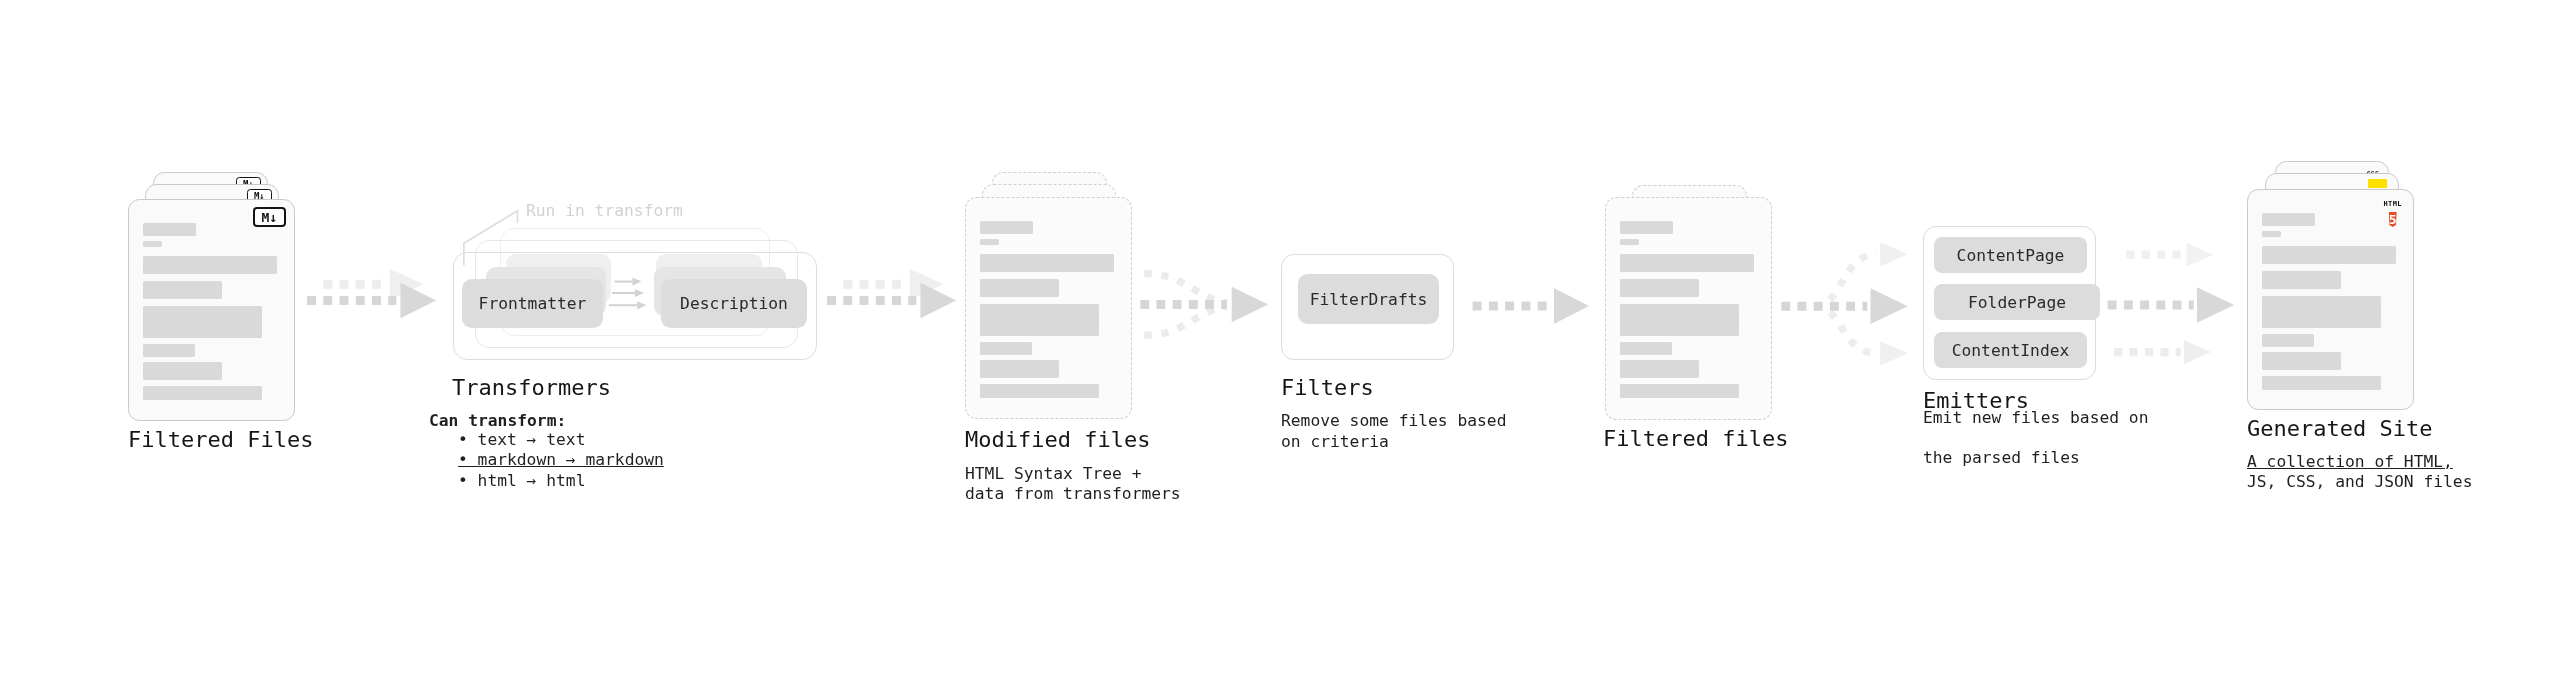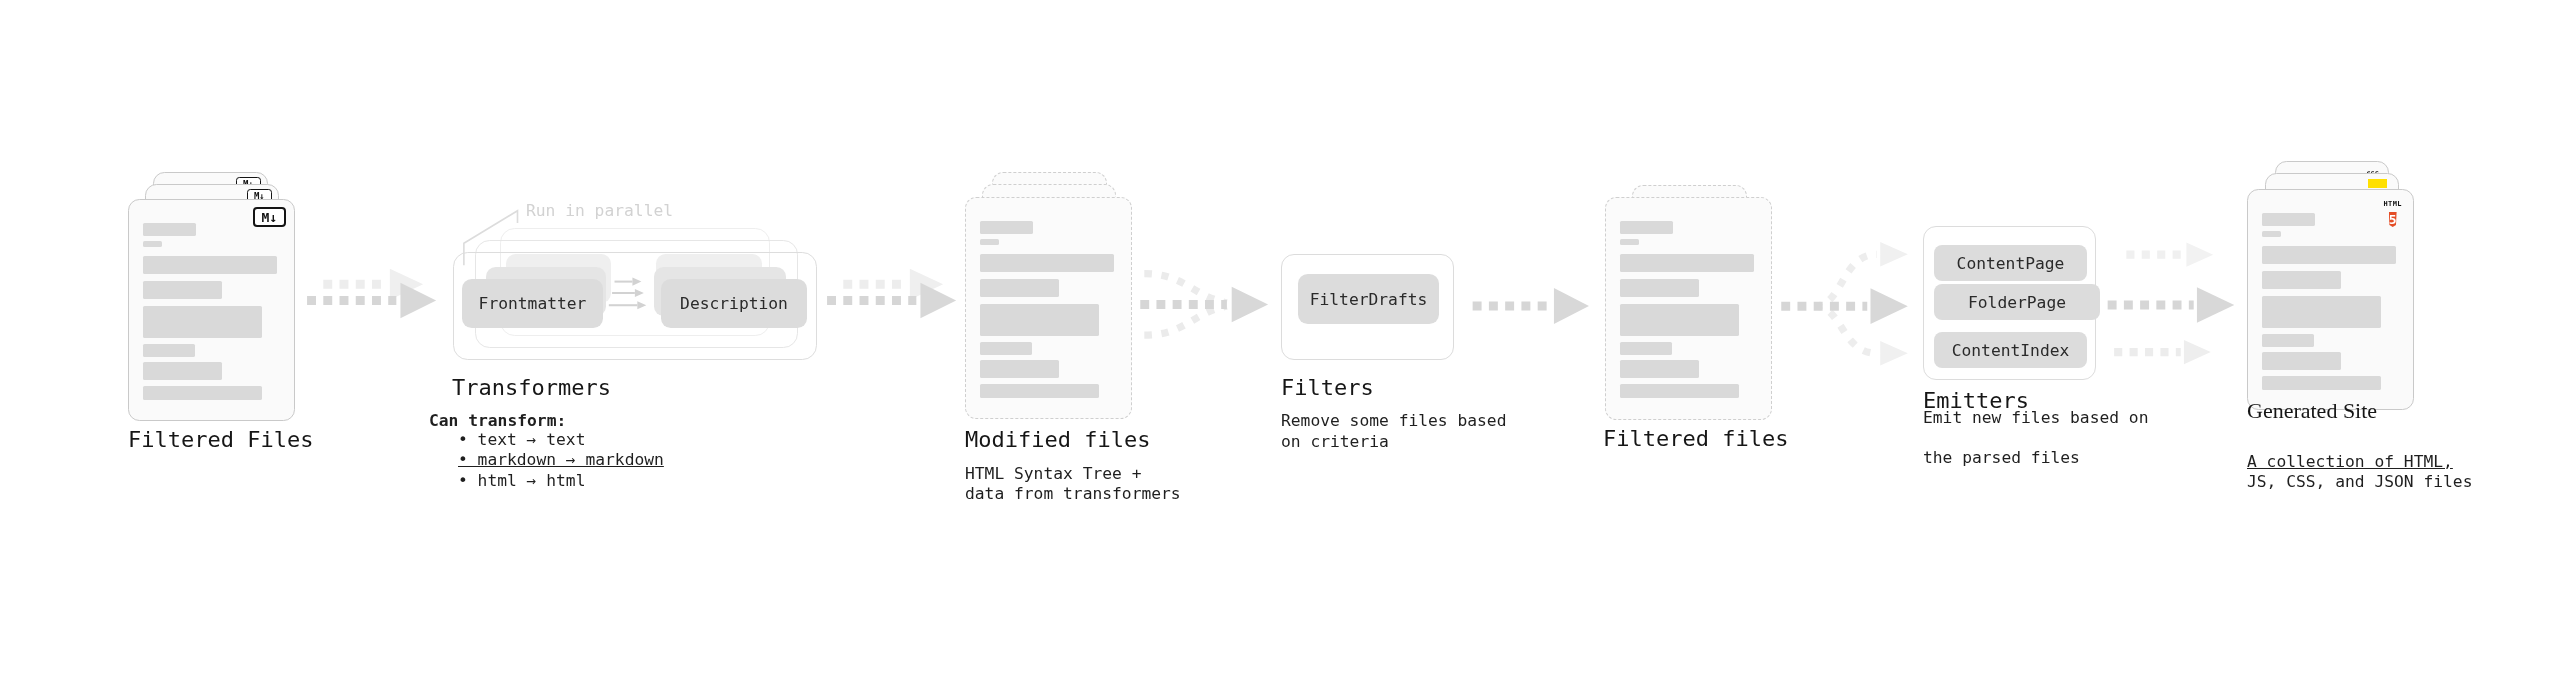--- a/index.html
+++ b/index.html
@@ -75,21 +75,21 @@
   <polygon points="120,18 120,62 164,40" fill="#d8d8d8"></polygon>
 </svg>
 
 <div class="tbox back" style="left:500px;top:228px;width:270px;height:108px;"></div>
 <div class="tbox mid" style="left:475px;top:240px;width:323px;height:108px;"></div>
 <div class="tbox" style="left:453px;top:252px;width:364px;height:108px;"></div>
 
 <svg style="left:459px;top:205px;" width="65" height="65" viewBox="0 0 80 80">
   <polyline points="6,74 6,47 72,7 72,22" fill="none" stroke="#dcdcdc" stroke-width="2"></polyline>
 </svg>
-<div class="annotation" style="left:526px;top:201px;">Run in parallel</div>
+<div class="annotation" style="left:526px;top:201px;">Run in transform</div>
 
 <div class="chip g2" style="left:506px;top:254px;width:105px;height:49px;"></div>
 <div class="chip g2" style="left:656px;top:254px;width:106px;height:49px;"></div>
 <div class="chip g1" style="left:486px;top:267px;width:120px;height:49px;"></div>
 <div class="chip g1" style="left:654px;top:267px;width:132px;height:49px;"></div>
 <div class="chip" style="left:462px;top:279px;width:141px;height:49px;">Frontmatter</div>
 <div class="chip" style="left:661px;top:279px;width:146px;height:49px;">Description</div>
 
 <svg style="left:608px;top:275px;" width="44" height="36" viewBox="0 0 54 44">
   <line x1="8" y1="8" x2="30" y2="8" stroke="#d2d2d2" stroke-width="2.5"></line>
@@ -171,21 +171,21 @@
 <svg style="left:1778px;top:238px;" width="142" height="134" viewBox="0 0 175 165">
   <path d="M45,84 C80,84 78,20 122,20" fill="none" stroke="#ededed" stroke-width="9" stroke-dasharray="9 12"></path>
   <polygon points="126,5 126,35 160,20" fill="#f0f0f0"></polygon>
   <path d="M45,84 C80,84 78,142 122,142" fill="none" stroke="#ededed" stroke-width="9" stroke-dasharray="9 12"></path>
   <polygon points="126,127 126,157 160,142" fill="#f0f0f0"></polygon>
   <line x1="4" y1="84" x2="110" y2="84" stroke="#d6d6d6" stroke-width="11" stroke-dasharray="11 9"></line>
   <polygon points="114,62 114,106 160,84" fill="#d8d8d8"></polygon>
 </svg>
 
 <div class="panel" style="left:1923px;top:226px;width:173px;height:154px;"></div>
-<div class="chip emit" style="left:1934px;top:237px;width:153px;height:36px;margin-top:8px;">ContentPage</div>
+<div class="chip emit" style="left:1934px;top:237px;width:153px;height:36px;">ContentPage</div>
 <div class="chip emit" style="left:1934px;top:284px;width:166px;height:36px;">FolderPage</div>
 <div class="chip emit" style="left:1934px;top:332px;width:153px;height:36px;">ContentIndex</div>
 <div class="stage-title" style="left:1923px;top:388px;">Emitters</div>
 <div class="stage-desc" style="left:1923px;top:408px;">Emit new files based on</div>
 <div class="stage-desc" style="left:1923px;top:448px;">the parsed files</div>
 
 <svg style="left:2106px;top:236px;" width="134" height="138" viewBox="0 0 165 170">
   <line x1="25" y1="23" x2="95" y2="23" stroke="#f0f0f0" stroke-width="10" stroke-dasharray="10 9"></line>
   <polygon points="99,8 99,38 132,23" fill="#f2f2f2"></polygon>
   <line x1="2" y1="85" x2="108" y2="85" stroke="#d6d6d6" stroke-width="11" stroke-dasharray="11 9"></line>
@@ -214,16 +214,16 @@
         <div class="bar" style="width: 18.7px; height: 5.7px; margin-top: 4.9px;"></div>
         <div class="bar" style="width: 134px; height: 18.7px; margin-top: 9px;"></div>
         <div class="bar" style="width: 79px; height: 18px; margin-top: 6.5px;"></div>
         <div class="bar" style="width: 119px; height: 32px; margin-top: 7.3px;"></div>
         <div class="bar" style="width: 52px; height: 13px; margin-top: 5.7px;"></div>
         <div class="bar" style="width: 79px; height: 18px; margin-top: 5.7px;"></div>
         <div class="bar" style="width: 119px; height: 14px; margin-top: 5.7px;"></div>
       </div>
   </div>
 </div>
-<div class="stage-title" style="left:2247px;top:398px;font-family:Liberation Serif, serif;">Generated Site</div>
+<div class="stage-title" style="left:2247px;top:416px;">Generated Site</div>
 <div class="stage-desc" style="left:2247px;top:452px;text-decoration:underline;">A collection of HTML,</div>
 <div class="stage-desc" style="left:2247px;top:472px;">JS, CSS, and JSON files</div>
 
 
 </body></html>

